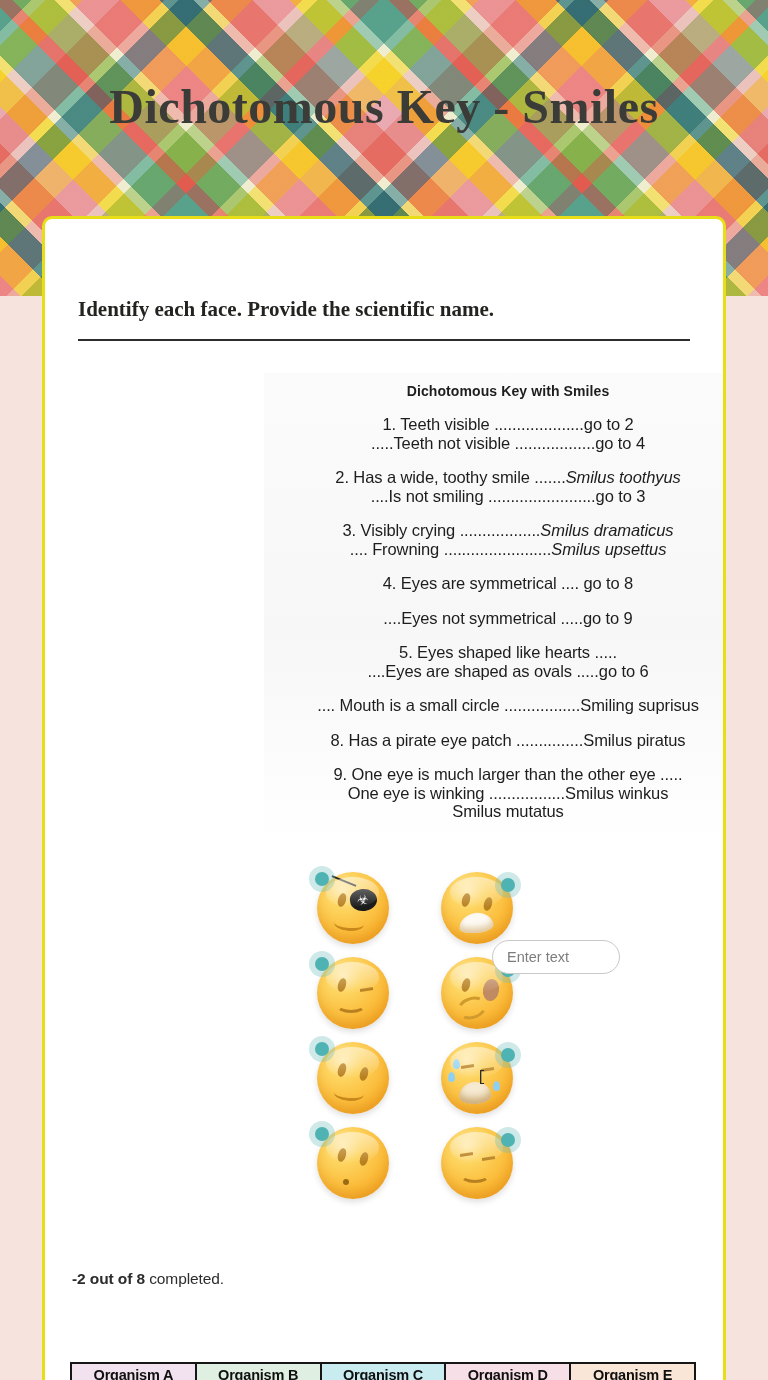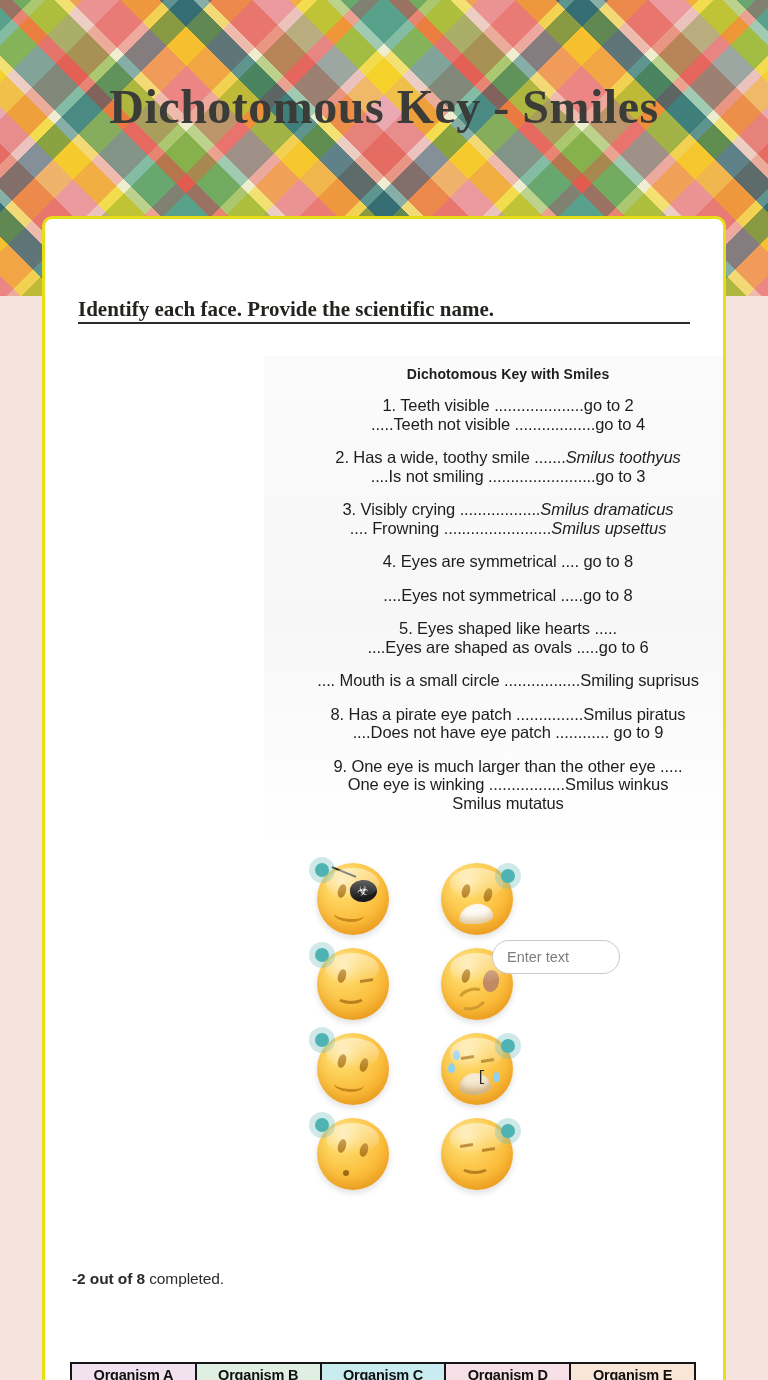--- a/index.html
+++ b/index.html
@@ -103,39 +103,40 @@
     background: #ffffff;
     z-index: 3;
   }
 
   #prompt {
     margin: 78px 33px 0 33px;
     font-family: "Liberation Serif", serif;
     font-size: 21px;
     font-weight: 700;
     color: #23241f;
+    padding-bottom: 17px;
     border-bottom: 2px solid #2c2c2c;
   }
 
   
   #keyblock {
     margin: 32px 0 0 219px;
     width: 480px;
     background: linear-gradient(180deg,#fbfbfb 0%, #f7f7f7 55%, #ffffff 100%);
     padding: 10px 0 14px 0;
     color: #1d1d1d;
     text-align: center;
   }
   #keyblock .kb-title {
     font-size: 14px;
     font-weight: 700;
     letter-spacing: 0.1px;
     margin: 0 0 14px 8px;
   }
-  .kb-group { margin: 9px 0 15px 8px; }
+  .kb-group { margin: 16px 0 15px 8px; }
   .kb-line {
     font-size: 16.5px;
     line-height: 18.5px;
     white-space: pre;
     letter-spacing: -0.1px;
   }
   .kb-line .sci { font-style: italic; }
 
   
   #faces {
@@ -378,32 +379,31 @@
             <div class="kb-line"><span>....Is not smiling ........................go to 3</span></div>
           </div>
           <div class="kb-group">
             <div class="kb-line"><span>3. Visibly crying ..................</span><span class="sci">Smilus dramaticus</span></div>
             <div class="kb-line"><span>.... Frowning ........................</span><span class="sci">Smilus upsettus</span></div>
           </div>
           <div class="kb-group">
             <div class="kb-line"><span>4. Eyes are symmetrical .... go to 8</span></div>
           </div>
           <div class="kb-group">
-            <div class="kb-line"><span>....Eyes not symmetrical .....go to 8</span></div>
+            <div class="kb-line"><span>....Eyes not symmetrical .....go to 9</span></div>
           </div>
           <div class="kb-group">
             <div class="kb-line"><span>5. Eyes shaped like hearts .....</span></div>
             <div class="kb-line"><span>....Eyes are shaped as ovals .....go to 6</span></div>
           </div>
           <div class="kb-group">
             <div class="kb-line"><span>.... Mouth is a small circle .................Smiling suprisus</span></div>
           </div>
           <div class="kb-group">
             <div class="kb-line"><span>8. Has a pirate eye patch ...............Smilus piratus</span></div>
-            <div class="kb-line"><span>....Does not have eye patch ............ go to 9</span></div>
           </div>
           <div class="kb-group">
             <div class="kb-line"><span>9. One eye is much larger than the other eye .....</span></div>
             <div class="kb-line"><span>One eye is winking .................Smilus winkus</span></div>
             <div class="kb-line"><span>Smilus mutatus</span></div>
           </div>
         </div>
     </div>
 
     <div id="faces">

